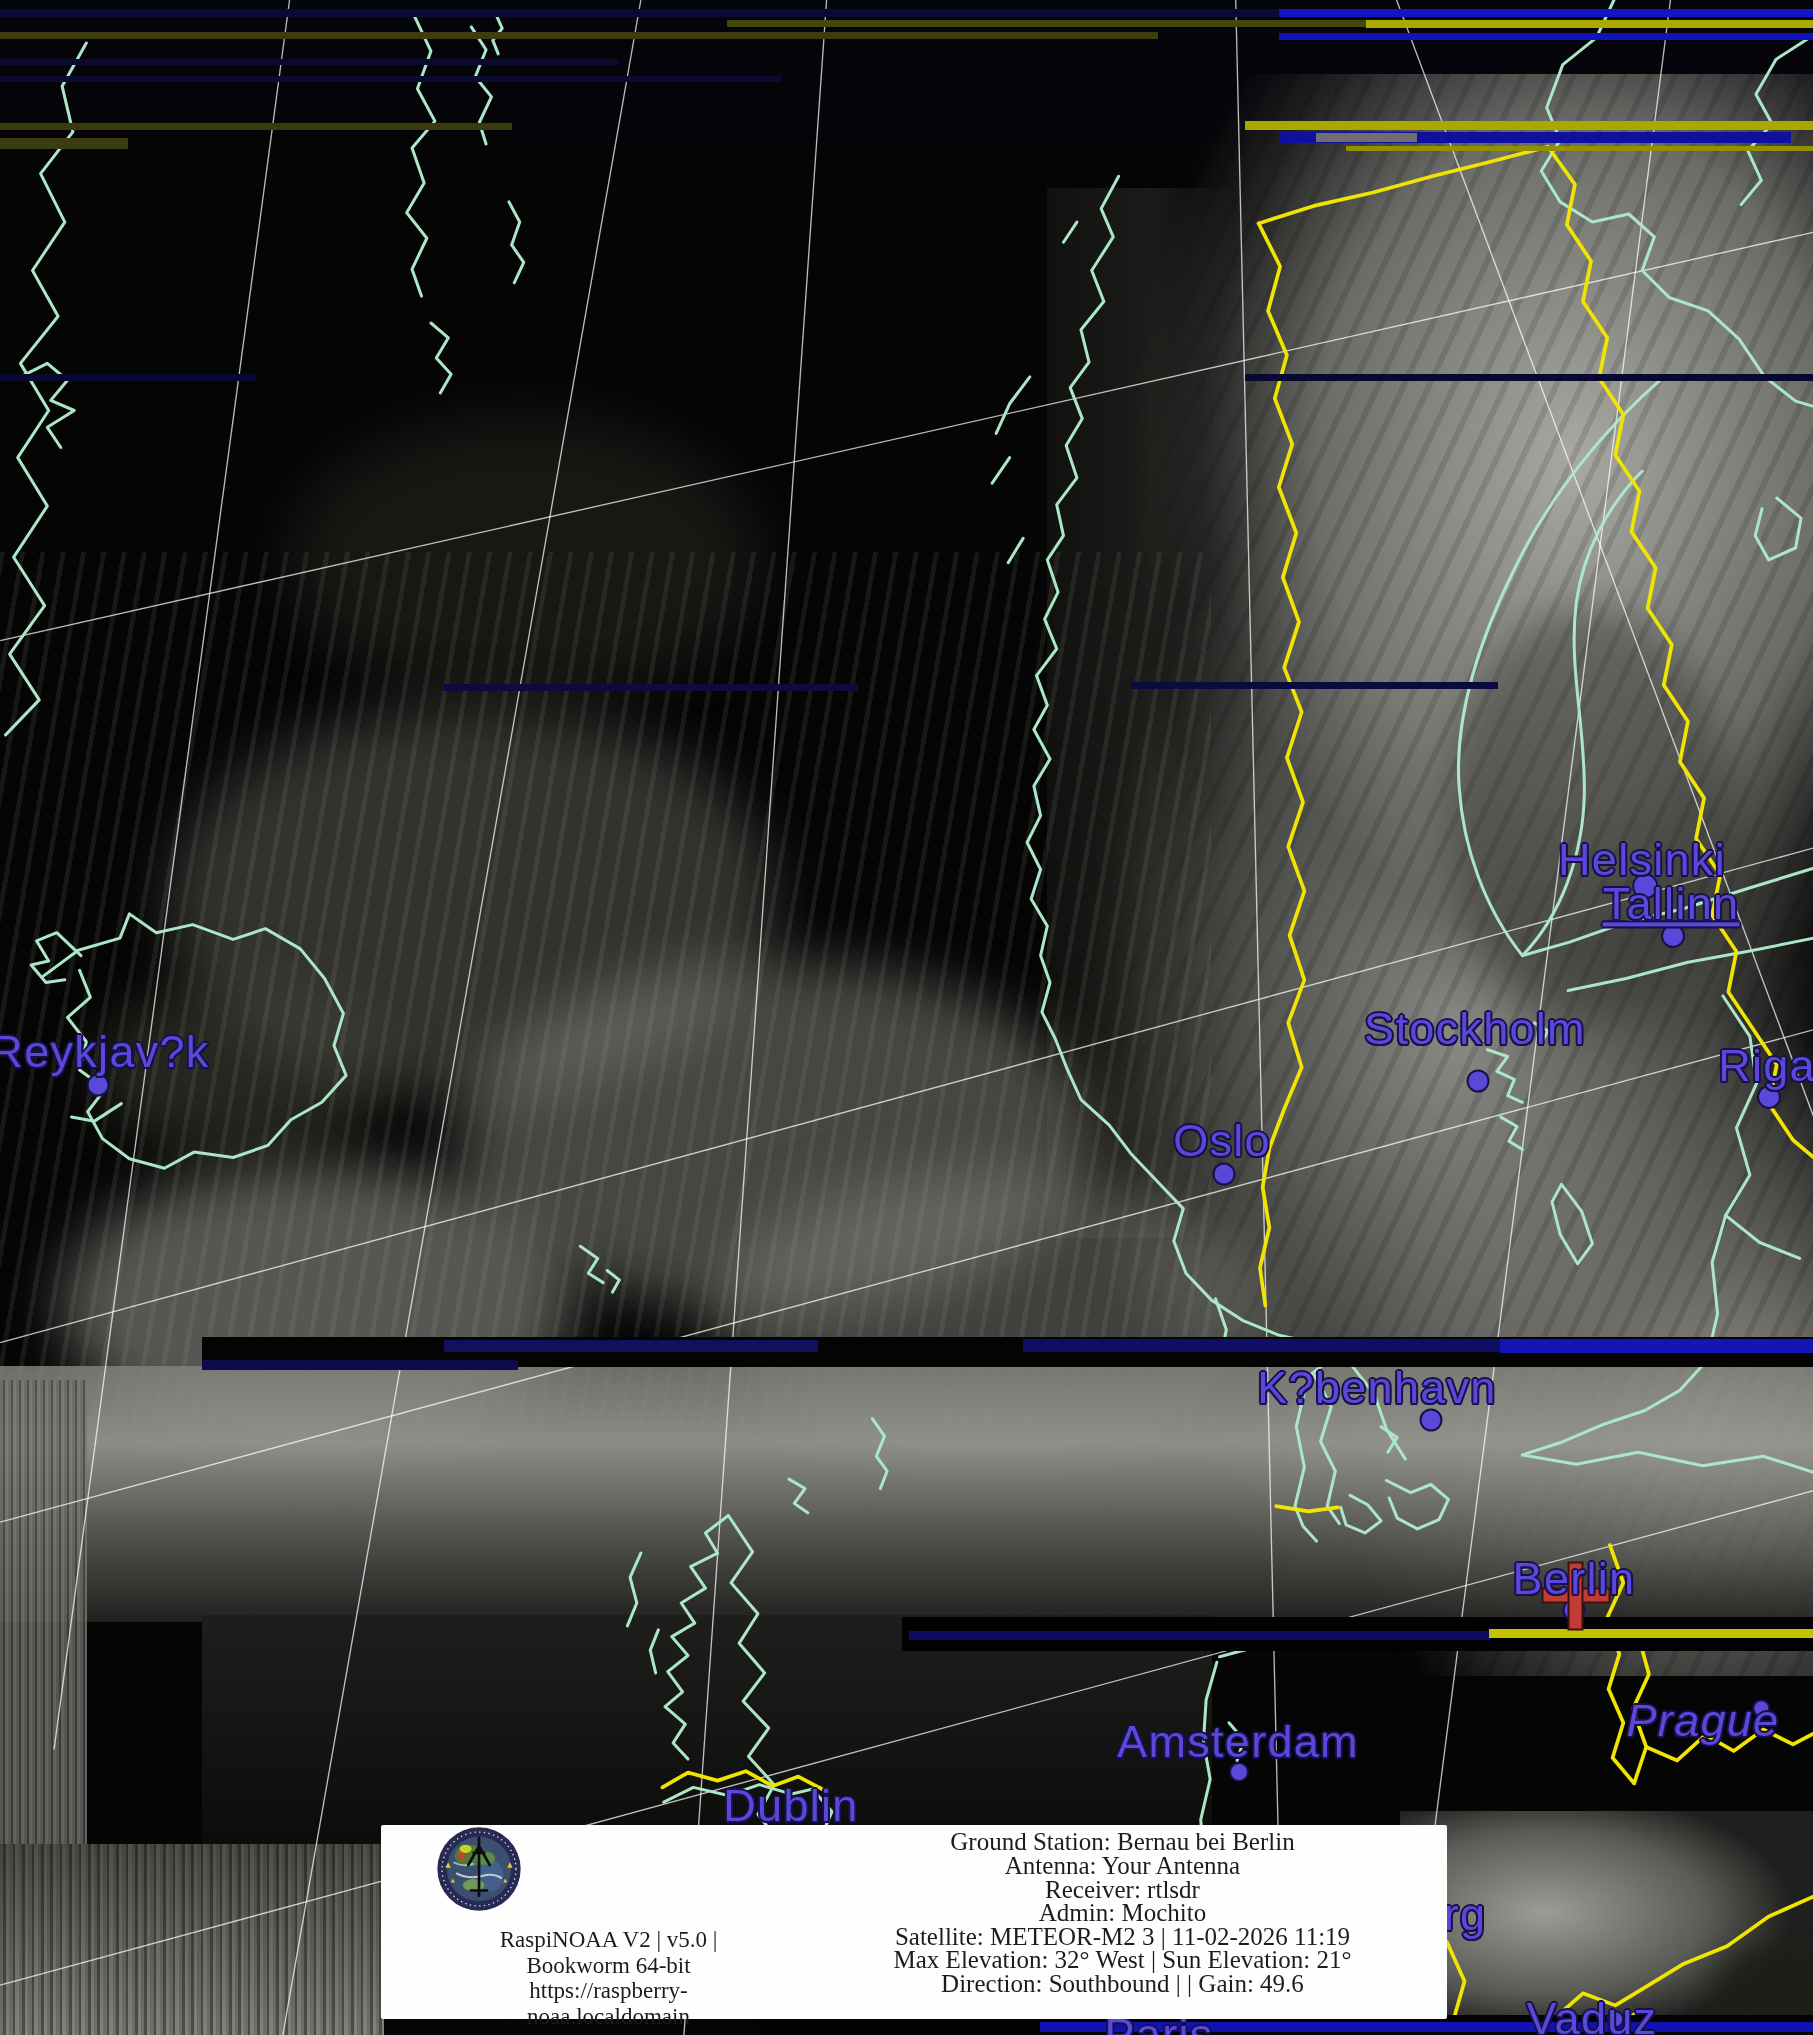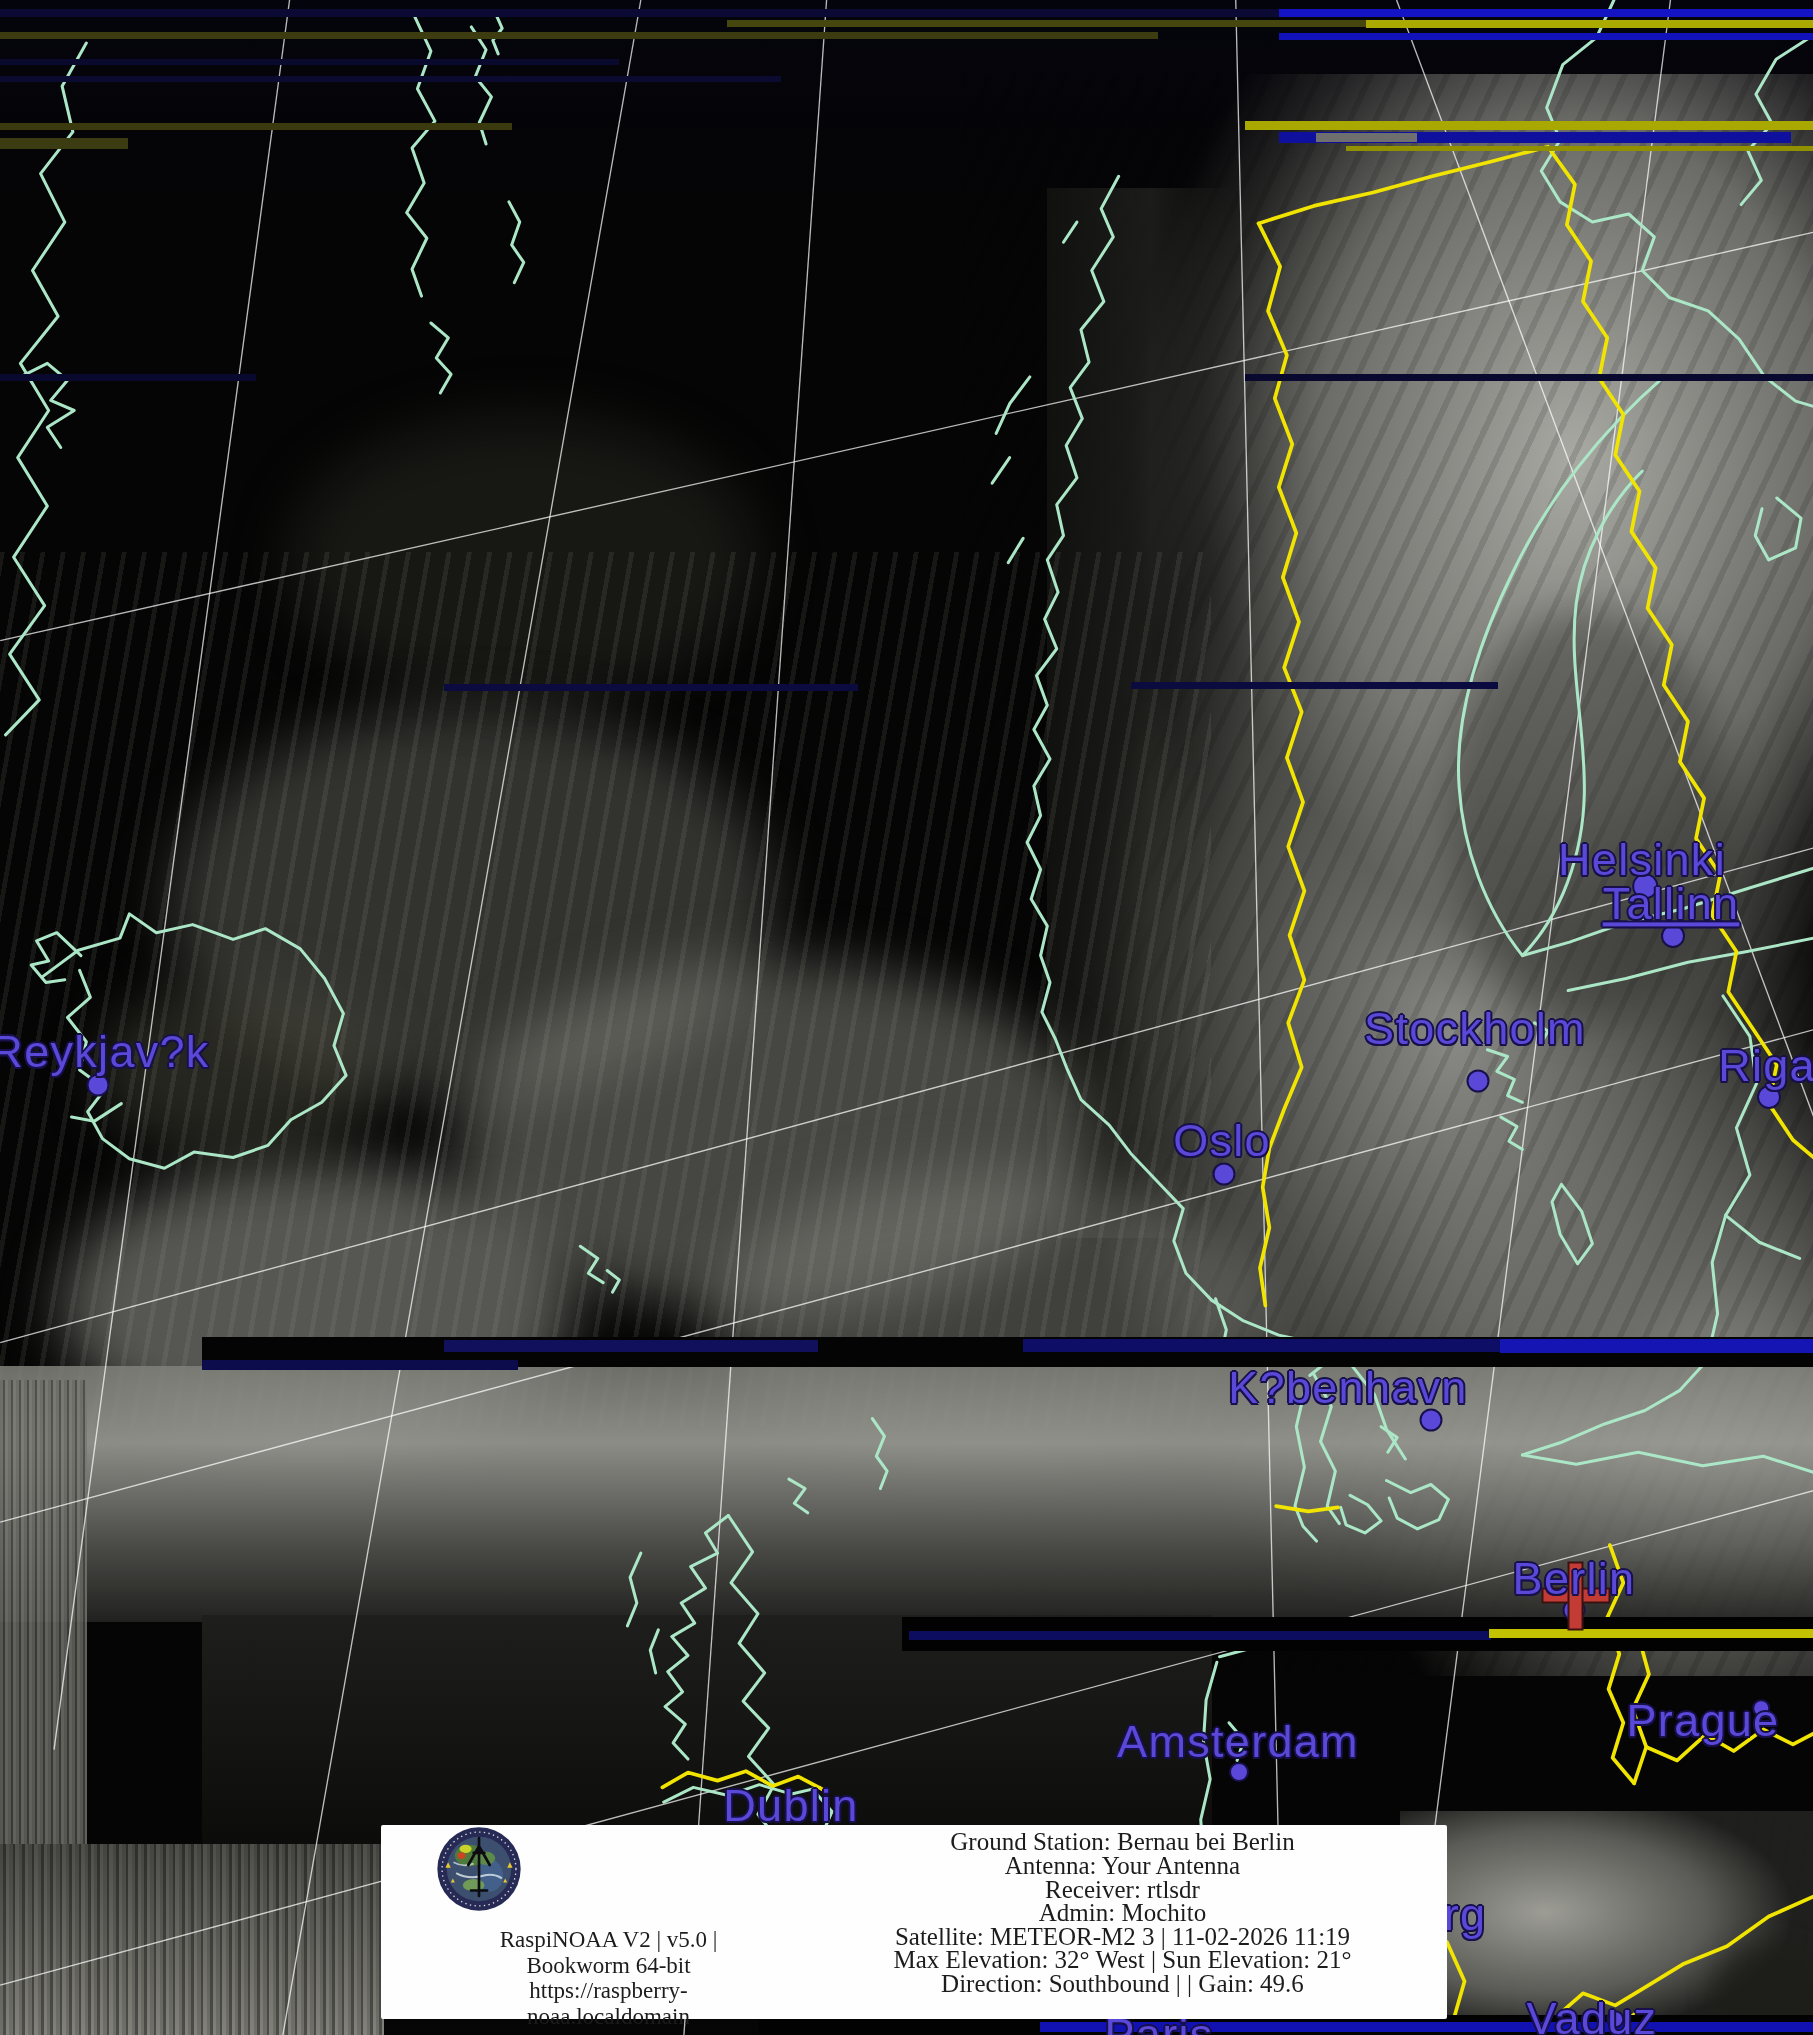--- a/index.html
+++ b/index.html
@@ -225,32 +225,32 @@
       <div class="city-label" style="left: 1642px; top: 863px;">Helsinki</div>
       <div class="city-dot" style="left: 1673px; top: 936px; width: 24px; height: 24px;"></div>
       <div class="city-label" style="left: 1671px; top: 907px; text-decoration: underline;">Tallinn</div>
       <div class="city-dot" style="left: 1478px; top: 1081px; width: 23px; height: 23px;"></div>
       <div class="city-label" style="left: 1475px; top: 992px; margin-top: 40px;">Stockholm</div>
       <div class="city-dot" style="left: 1769px; top: 1097px; width: 24px; height: 24px;"></div>
       <div class="city-label" style="left: 1767px; top: 1069px;">Riga</div>
       <div class="city-dot" style="left: 1224px; top: 1174px; width: 23px; height: 23px;"></div>
       <div class="city-label" style="left: 1222px; top: 1144px;">Oslo</div>
       <div class="city-dot" style="left: 1431px; top: 1420px; width: 23px; height: 23px;"></div>
-      <div class="city-label" style="left: 1348px; top: 1391px;">K?benhavn</div>
+      <div class="city-label" style="left: 1377px; top: 1391px;">K?benhavn</div>
       <div class="city-dot" style="left: 1574px; top: 1610px; width: 23px; height: 23px;"></div>
       <div class="city-cross" style="left: 1576px; top: 1596px;">
         <div class="h"></div>
         <div class="v"></div>
       </div>
       <div class="city-label" style="left: 1574px; top: 1582px;">Berlin</div>
       <div class="city-dot" style="left: 1239px; top: 1772px; width: 20px; height: 20px;"></div>
       <div class="city-label" style="left: 1238px; top: 1745px;">Amsterdam</div>
       <div class="city-label" style="left: 743px; top: 1809px; margin-left: 48px;">Dublin</div>
       <div class="city-dot" style="left: 1761px; top: 1708px; width: 17.5px; height: 17.5px;"></div>
-      <div class="city-label" style="left: 1703px; top: 1724px;">Prague</div>
+      <div class="city-label" style="left: 1703px; top: 1724px; font-style: italic;">Prague</div>
       <div class="city-dot" style="left: 1615px; top: 2019px; width: 17.5px; height: 17.5px;"></div>
       <div class="city-label" style="left: 1592px; top: 2022px;">Vaduz</div>
       <div class="city-label" style="left: 1465px; top: 1918px;">rg</div>
       <div class="city-label" style="left: 1159px; top: 2038px;">Paris</div>
     </div>
 
   <div id="info-box">
     <svg id="logo" viewBox="0 0 128 128">
       <circle cx="64" cy="64" r="62" fill="#272a55"></circle>
       <circle cx="64" cy="64" r="48" fill="#3d4f6e"></circle>

